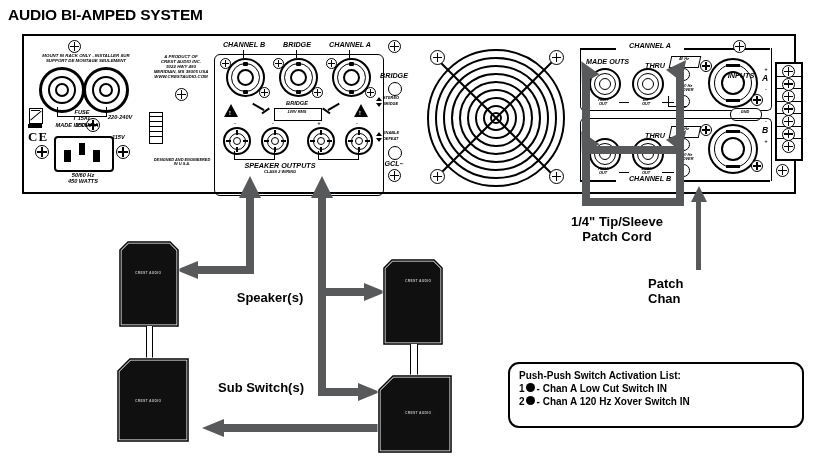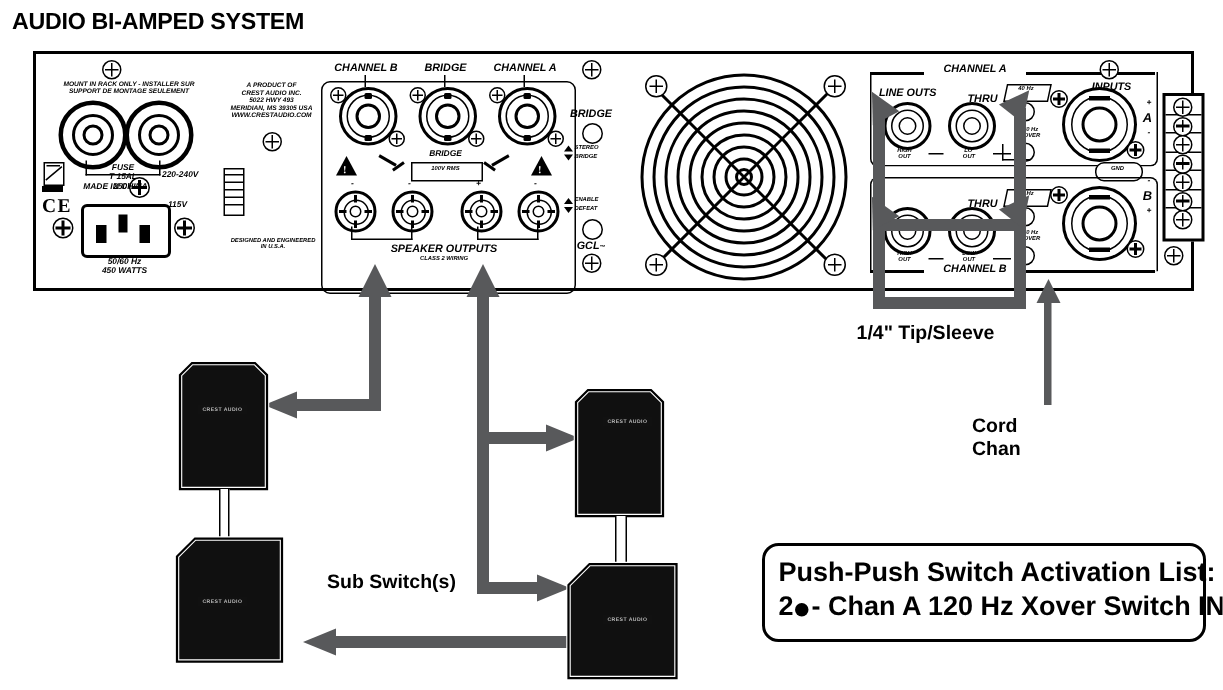--- a/index.html
+++ b/index.html
@@ -56,21 +56,21 @@
   .warn span{position:absolute;left:-2.3px;top:5px;color:#fff;font-size:7px;font-weight:bold;
              font-family:"Liberation Serif",serif;}
   
   .spk-label{position:absolute;background:#111;color:#bbb;font-size:4px;font-weight:bold;
              letter-spacing:.3px;padding:1px 3px;}
   
   .callout{position:absolute;font-weight:bold;font-size:13px;line-height:1.12;text-align:center;}
   
   #legend-box{left:508px;top:362px;width:296px;height:66px;border:2.4px solid #000;
               border-radius:11px;background:#fff;box-sizing:border-box;}
-  #legend-box .lrow{font-size:18px;font-weight:bold;line-height:1.28;white-space:nowrap;}
+  #legend-box .lrow{font-size:10px;font-weight:bold;line-height:1.28;white-space:nowrap;}
   .bullet{display:inline-block;width:9px;height:9px;border-radius:50%;background:#000;
           vertical-align:-0.5px;margin:0 2px 0 1px;}
   
   #ce-mark{font-family:"Liberation Serif",serif;font-size:13px;font-weight:bold;letter-spacing:1px;}
 </style>
 </head>
 <body>
 
 <div class="abs" id="page-title">AUDIO BI-AMPED SYSTEM</div>
 
@@ -232,21 +232,21 @@
     <div class="sp" style="left:11px;bottom:1px;width:2px;height:5px;"></div>
     <div class="sp" style="top:11px;left:1px;height:2px;width:5px;"></div>
     <div class="sp" style="top:11px;right:1px;height:2px;width:5px;"></div>
   </div>
 
   <div class="abs" style="left:210px;top:115px;width:39px;height:8px;border-left:1.4px solid #000;
               border-right:1.4px solid #000;border-bottom:1.4px solid #000;"></div>
   <div class="abs" style="left:294px;top:115px;width:39px;height:8px;border-left:1.4px solid #000;
               border-right:1.4px solid #000;border-bottom:1.4px solid #000;"></div>
 
-  <div class="abs panel-txt md" style="left:216px;top:126px;width:112px;">
+  <div class="abs panel-txt md" style="left:200px;top:126px;width:112px;">
     <div>SPEAKER OUTPUTS</div>
     <div class="xtiny">CLASS 2 WIRING</div>
   </div>
 
   <div class="screw" style="left:364px;top:4px;width:11px;height:11px;"></div>
   <div class="abs panel-txt md" style="left:350px;top:36px;width:40px;">BRIDGE</div>
   <div class="abs" style="left:364px;top:46px;width:12px;height:12px;border-radius:50%;border:1.8px solid #000;background:#fff;"></div>
   <div class="abs" style="left:352px;top:61px;width:0;height:0;border-left:3.2px solid transparent;
               border-right:3.2px solid transparent;border-bottom:4.4px solid #000;"></div>
   <div class="abs panel-txt xtiny" style="left:359px;top:60px;width:34px;text-align:left;">STEREO</div>
@@ -287,21 +287,21 @@
   <div class="screw" style="left:525px;top:14px;width:13px;height:13px;"></div>
   <div class="screw" style="left:406px;top:133px;width:13px;height:13px;"></div>
   <div class="screw" style="left:525px;top:133px;width:13px;height:13px;"></div>
 
   <div class="abs" style="left:556px;top:12px;width:190px;height:62px;border:1.6px solid #000;
               border-top:none;border-radius:0 0 5px 5px;"></div>
   <div class="abs" style="left:556px;top:12px;width:36px;height:1.6px;background:#000;"></div>
   <div class="abs" style="left:660px;top:12px;width:86px;height:1.6px;background:#000;"></div>
   <div class="abs panel-txt md" style="left:592px;top:6px;width:68px;">CHANNEL A</div>
 
-  <div class="abs panel-txt md" style="left:562px;top:22px;width:54px;text-align:left;">LINE OUTS</div>
+  <div class="abs panel-txt md" style="left:562px;top:22px;width:54px;text-align:left;">MADE OUTS</div>
   <div class="abs panel-txt md" style="left:614px;top:26px;width:34px;">THRU</div>
 
   <div class="jack" style="left:565px;top:32px;width:28px;height:28px;">
     <div class="jr"></div>
       <div class="jh"></div>
   </div>
   <div class="jack" style="left:608px;top:32px;width:28px;height:28px;">
     <div class="jr"></div>
       <div class="jh"></div>
   </div>
@@ -330,21 +330,21 @@
   <div class="xlr" style="left:684px;top:22px;width:46px;height:46px;">
     <div class="xr"></div>
     <div style="position:absolute;inset:11px;border-radius:50%;border:2px solid #000;"></div>
     <div style="position:absolute;left:50%;top:4px;width:14px;height:3px;margin-left:-7px;background:#000;"></div>
     <div style="position:absolute;left:50%;bottom:4px;width:14px;height:3px;margin-left:-7px;background:#000;"></div>
   </div>
   <div class="screw" style="left:676px;top:24px;width:10px;height:10px;"></div>
   <div class="screw" style="left:727px;top:58px;width:10px;height:10px;"></div>
   <div class="screw" style="left:709px;top:4px;width:11px;height:11px;"></div>
 
-  <div class="abs panel-txt md" style="left:688px;top:18px;width:58px;">INPUTS</div>
+  <div class="abs panel-txt md" style="left:688px;top:36px;width:58px;">INPUTS</div>
 
   <div class="tblock" style="left:751px;top:26px;width:24px;height:95px;">
     <div class="tcell">
         <div class="screw" style="left:5px;top:1px;width:11px;height:11px;"></div>
       </div>
     <div class="tcell">
         <div class="screw" style="left:5px;top:1px;width:11px;height:11px;"></div>
       </div>
     <div class="tcell">
         <div class="screw" style="left:5px;top:1px;width:11px;height:11px;"></div>
@@ -501,27 +501,32 @@
 <div class="abs" style="left:375px;top:372px;width:80px;height:82px;">
   <svg width="80" height="82" viewBox="0 0 80 82">
     <polygon points="4,18 18,4 76,4 76,80 4,80" fill="#101010" stroke="#ffffff" stroke-width="3"></polygon>
     <polygon points="4,18 18,4 76,4 76,80 4,80" fill="none" stroke="#000000" stroke-width="1.5"></polygon>
   </svg>
 </div>
 <div class="spk-label" style="left:402px;top:410px;font-size:3.4px;">CREST AUDIO</div>
 
 <div class="callout" style="left:524px;top:215px;width:186px;">
   <div>1/4" Tip/Sleeve</div>
+  <div>Patch Cord</div>
 </div>
 <div class="callout" style="left:648px;top:277px;width:100px;text-align:left;">
-  <div>Cord</div>
+  <div>Patch</div>
   <div>Chan</div>
 </div>
 <div class="callout" style="left:190px;top:291px;width:160px;">
+  <div>Speaker(s)</div>
 </div>
 <div class="callout" style="left:186px;top:381px;width:150px;">Sub Switch(s)</div>
 
 <div class="abs" id="legend-box">
   <div class="lrow" style="margin:6px 0 0 9px;">Push-Push Switch Activation List:</div>
   <div class="lrow" style="margin-left:9px;">
+    <span>1</span><span class="bullet"></span><span>- Chan A Low Cut Switch IN</span>
+  </div>
+  <div class="lrow" style="margin-left:9px;">
     <span>2</span><span class="bullet"></span><span>- Chan A 120 Hz Xover Switch IN</span>
   </div>
 </div>
 
 </body></html>

